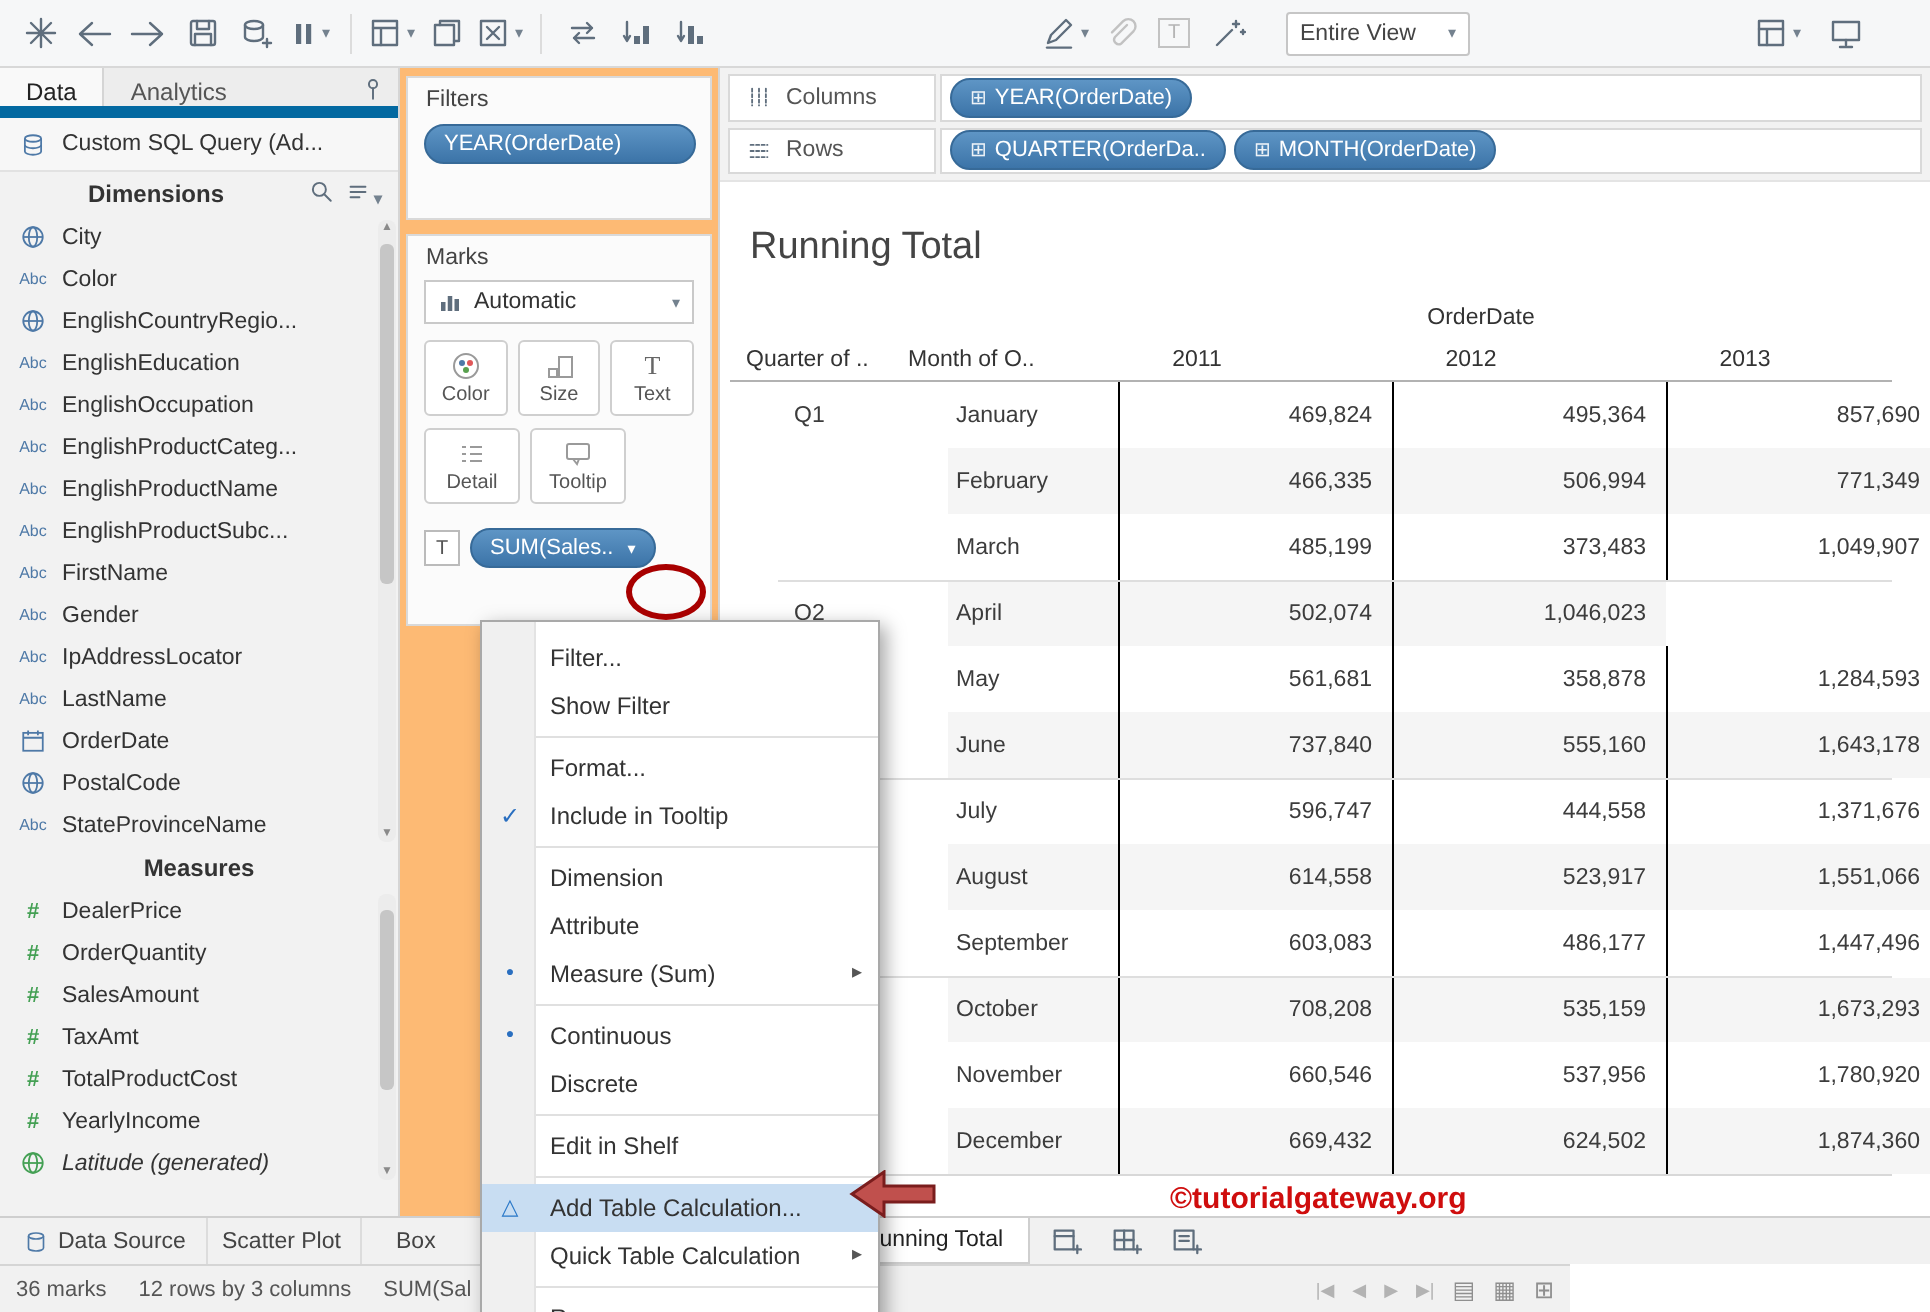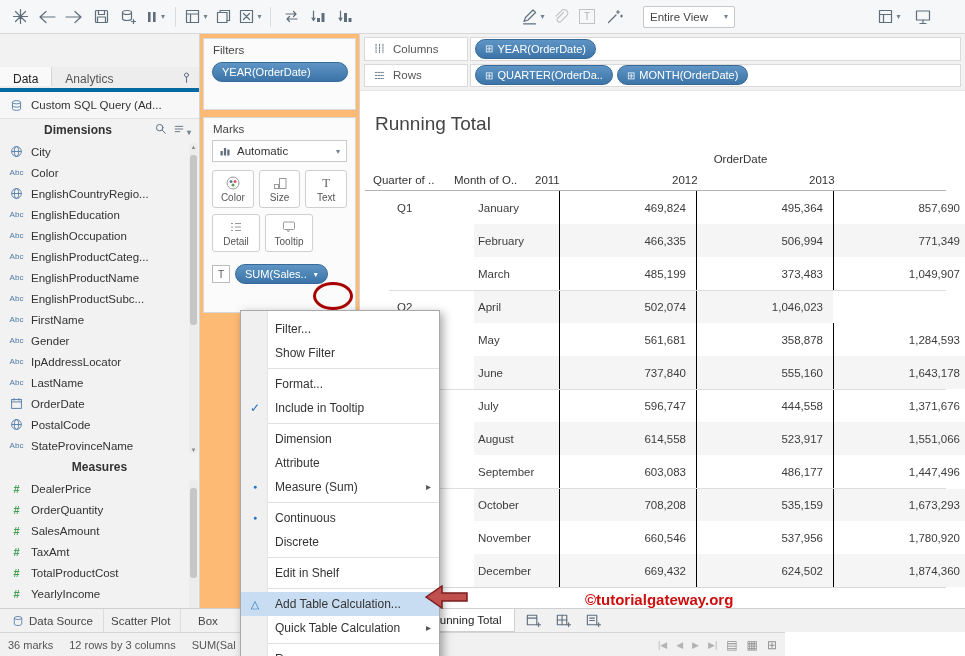--- a/index.html
+++ b/index.html
@@ -23,21 +23,21 @@
   .ic .fill { fill:#5f6e7d; stroke:none; }
   .ic.dis * { stroke:#c2c2c2; }
   .icb * { stroke:#4e79a7; fill:none; stroke-width:1.1; }
   .icg * { stroke:#44a054; fill:none; stroke-width:1.1; }
   .fit-select { display:flex; align-items:center; justify-content:space-between; width:92px; border:1px solid #c6c6c6; background:#fff; height:22px; padding:0 6px; font-size:11.5px; color:#444; border-radius:2px; margin-left:14px; }
   .spacer { width:158px; }
   .rightgrp { margin-left:auto; display:flex; align-items:center; gap:10px; margin-right:22px; }
   .boxT { display:inline-flex; width:16px; height:15px; border:1px solid #c2c2c2; color:#b5b5b5; font-size:10px; align-items:center; justify-content:center; }
   
   .data-pane { position:absolute; left:0; top:34px; width:200px; height:574px; background:#f2f2f2; border-right:1px solid #d5d5d5; }
-  .pane-tabs { height:25px; display:flex; align-items:flex-start; background:#ededed; border-bottom:4px solid #0369a1;margin-top:33px; }
+  .pane-tabs { height:25px; display:flex; align-items:center; background:#ededed; border-bottom:6px solid #0369a1; }
   .pane-tab { padding:5px 13px 0; font-size:12px; color:#555; }
   .pane-tab.active { background:#f9f9f9; color:#222; border-right:1px solid #d5d5d5; }
   .pane-pin { margin-left:auto; padding:4px 6px 0; }
   .datasource-row { height:27px; display:flex; align-items:center; gap:6px; padding:0 8px; background:#f7f7f7; border-bottom:1px solid #e2e2e2; font-size:11.5px; color:#333; white-space:nowrap; overflow:hidden; }
   .section-header { height:22px; display:flex; align-items:center; gap:6px; padding:0 8px; font-weight:bold; font-size:12px; color:#333;text-align:center; }
   .section-header .title { flex:1; }
   .field-list { position:relative; }
   .field { height:21px; display:flex; align-items:center; gap:6px; padding:0 12px 0 8px; font-size:11.5px; color:#333; white-space:nowrap; overflow:hidden; }
   .ficon { width:17px; display:flex; justify-content:center; flex:none; }
   .abc { font-size:8px; color:#4e79a7; }
@@ -71,21 +71,21 @@
   .shelf-fields { flex:1; background:#fff; border:1px solid #d9d9d9; display:flex; align-items:center; gap:4px; padding:0 4px; }
   
   .sheet { position:absolute; left:360px; top:90px; width:605px; height:518px; background:#fff; border-top:1px solid #e4e4e4; }
   .sheet-title { position:absolute; left:15px; top:22px; font-size:19px; color:#444; }
   .ttable { position:absolute; left:5px; top:58px; width:581px; border-bottom:1px solid #d8d8d8; }
   .thead1 { display:grid; grid-template-columns:170px 411px; height:20px; align-items:center; }
   .thead1 .od { text-align:center; color:#333; font-size:11.5px; }
   .thead2 { display:grid; grid-template-columns:85px 85px 137px 137px 137px; height:22px; align-items:center; border-bottom:1px solid #b2b2b2; font-size:11.5px; color:#333; }
   .thead2 .q { padding-left:8px; }
   .thead2 .m { padding-left:4px; }
-  .thead2 .y { text-align:left; padding-right:10px; }
+  .thead2 .y { text-align:center; padding-right:10px; }
   .trow { display:grid; grid-template-columns:85px 85px 137px 137px 137px; height:33px; font-size:11.5px;margin-left:24px; }
   .trow.gstart { border-top:1px solid #dedede; }
   .tc { display:flex; align-items:center; color:#3c3c3c; }
   .tc.q { padding-left:8px; background:#fff; }
   .tc.m { padding-left:4px; }
   .tc.v { justify-content:flex-end; padding-right:10px; border-left:1px solid #000000; }
   .trow.band .tc.m, .trow.band .tc.v { background:#f5f5f5; }
   .watermark { position:absolute; left:225px; top:500px; font-size:15px; font-weight:bold; color:#cf0d0d; }
   
   .menu { position:absolute; left:240px; top:310px; width:200px; height:360px; background:#fff; border:1px solid #a9a9a9; box-shadow:3px 3px 9px rgba(0,0,0,.35); z-index:40; padding-top:6px; }

